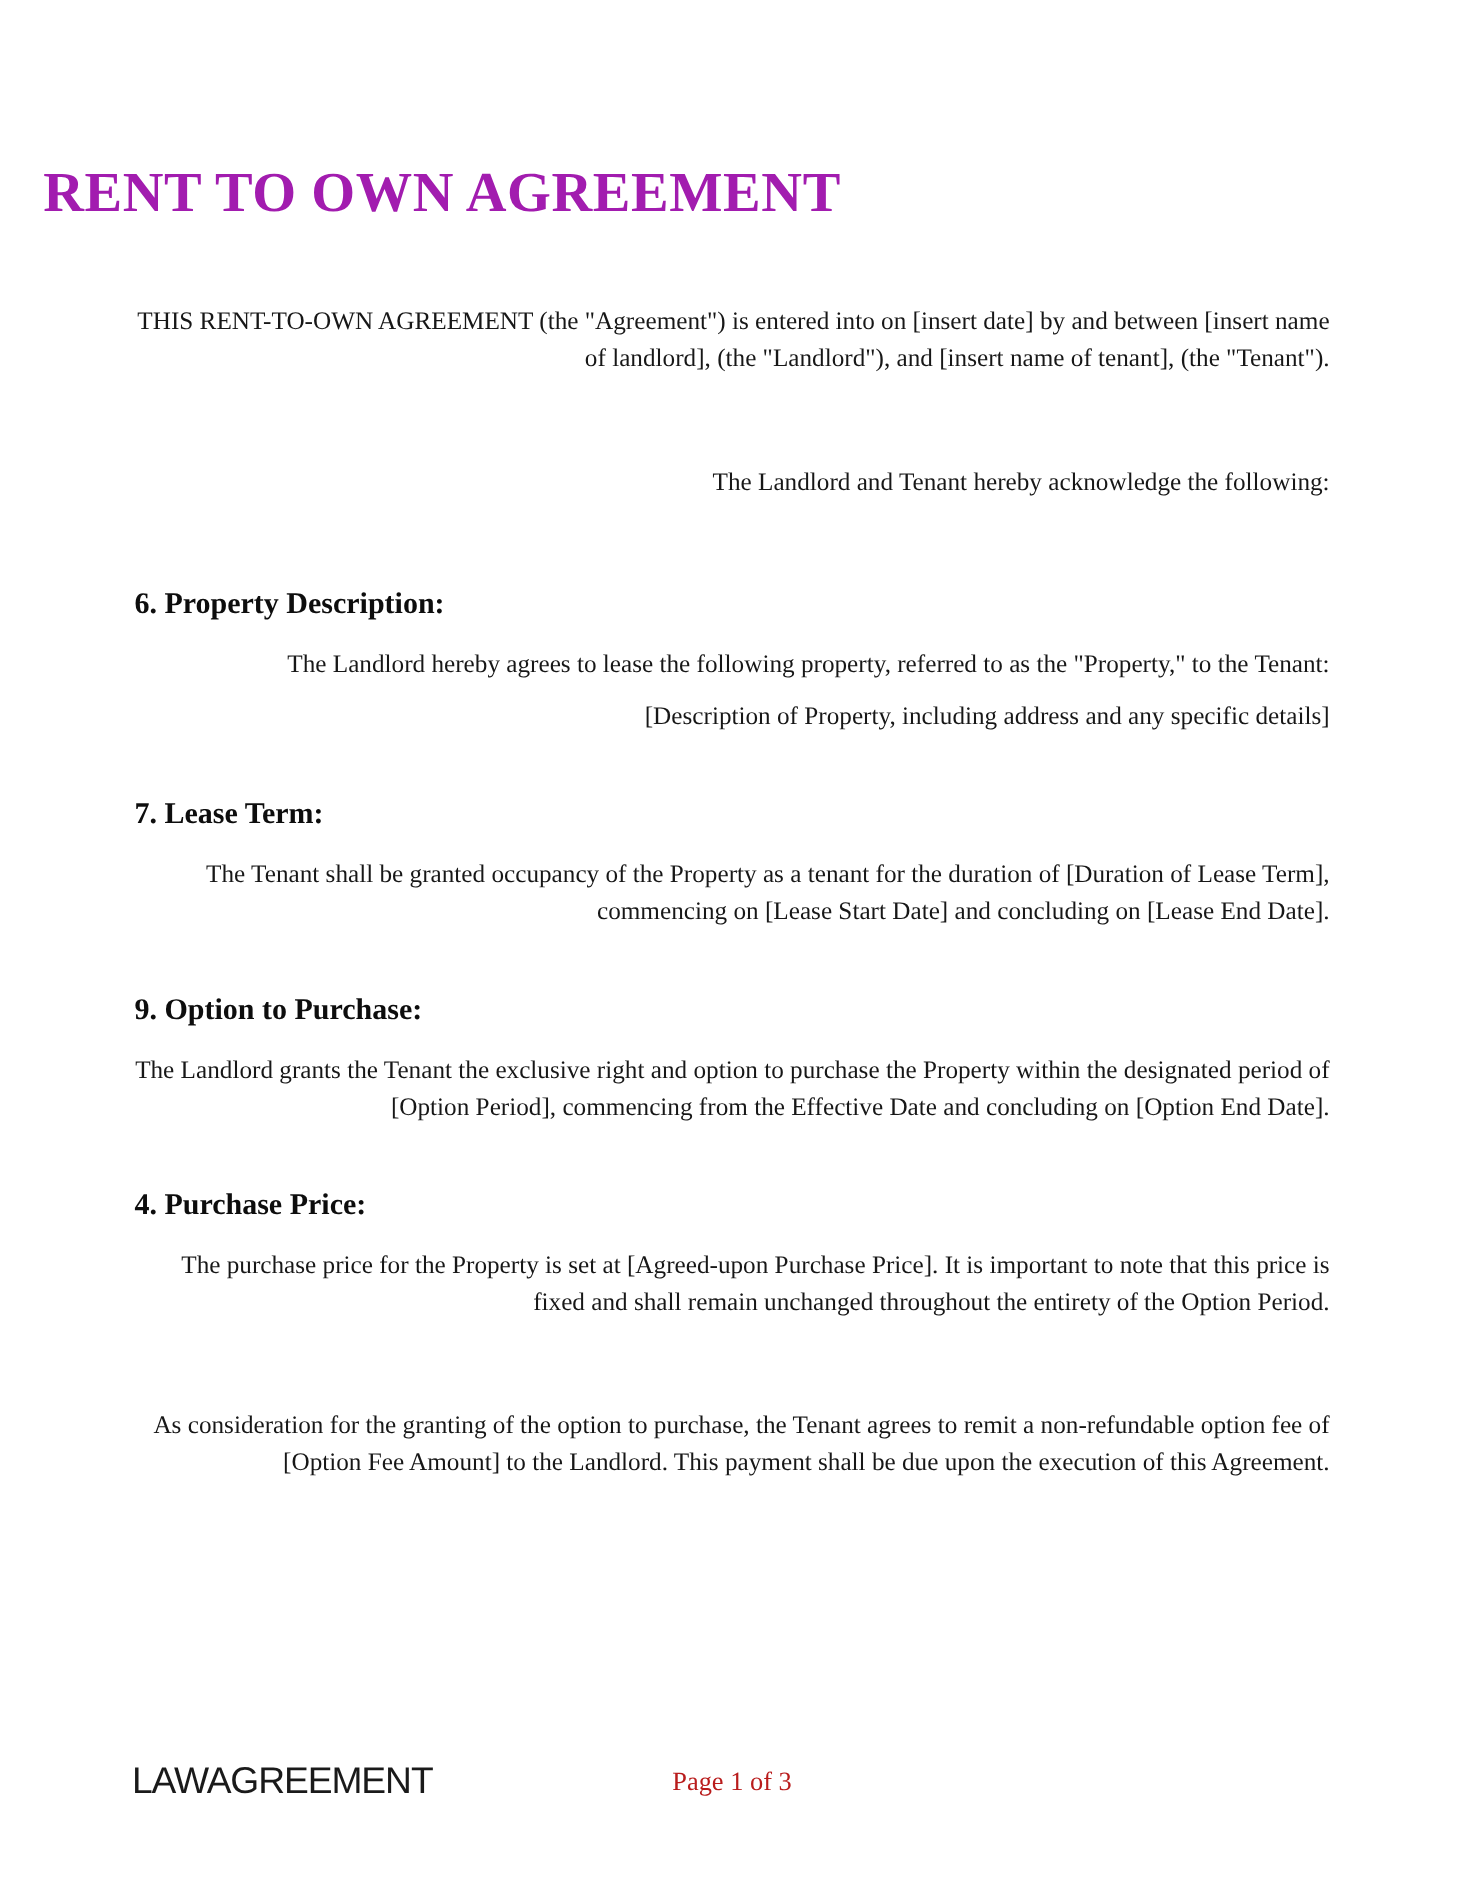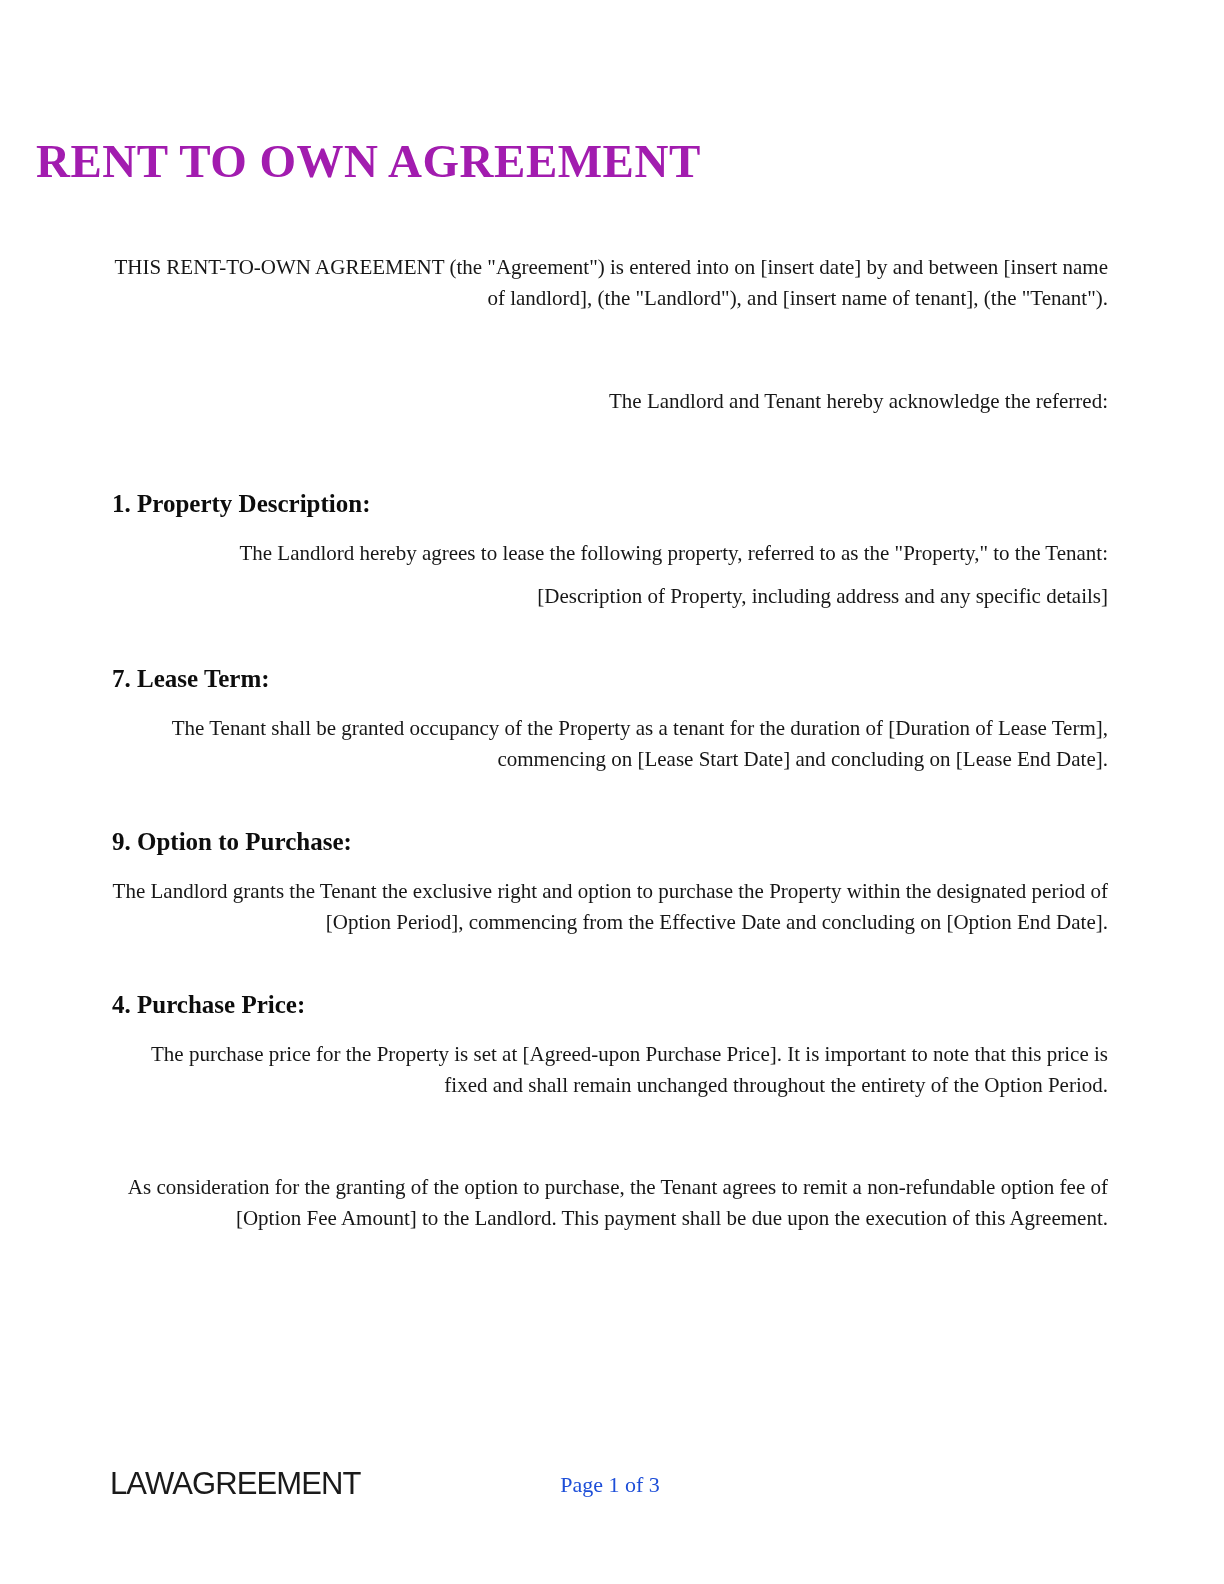--- a/index.html
+++ b/index.html
@@ -76,43 +76,43 @@
   .logo .law { font-weight: normal; }
   .logo .district { font-weight: normal; }
 
   .page-number {
     position: absolute;
     left: 460px;
     top: 1470px;
     width: 300px;
     text-align: center;
     font-size: 22px;
-    color: #1d4ed8;
+    color: #b91c1c;
     line-height: 30px;
   }
 </style>
 </head>
 <body>
 
 <div class="page">
 
   <h1 class="doc-title">RENT TO OWN AGREEMENT</h1>
 
   <div class="content">
 
     <p class="para">THIS RENT-TO-OWN AGREEMENT (the "Agreement") is entered into on [insert date] by and between [insert name of landlord], (the "Landlord"), and [insert name of tenant], (the "Tenant").</p>
 
     <div class="gap-lg"></div>
 
-    <p class="para">The Landlord and Tenant hereby acknowledge the referred:</p>
+    <p class="para">The Landlord and Tenant hereby acknowledge the following:</p>
 
     <div class="gap-lg"></div>
 
     <div class="section">
-      <h2 class="section-heading">1. Property Description:</h2>
+      <h2 class="section-heading">6. Property Description:</h2>
       <div class="gap-sm"></div>
       <p class="para">The Landlord hereby agrees to lease the following property, referred to as the "Property," to the Tenant:</p>
       <div class="gap-xs"></div>
       <p class="para">[Description of Property, including address and any specific details]</p>
     </div>
 
     <div class="gap-md"></div>
 
     <div class="section">
       <h2 class="section-heading">7. Lease Term:</h2>

